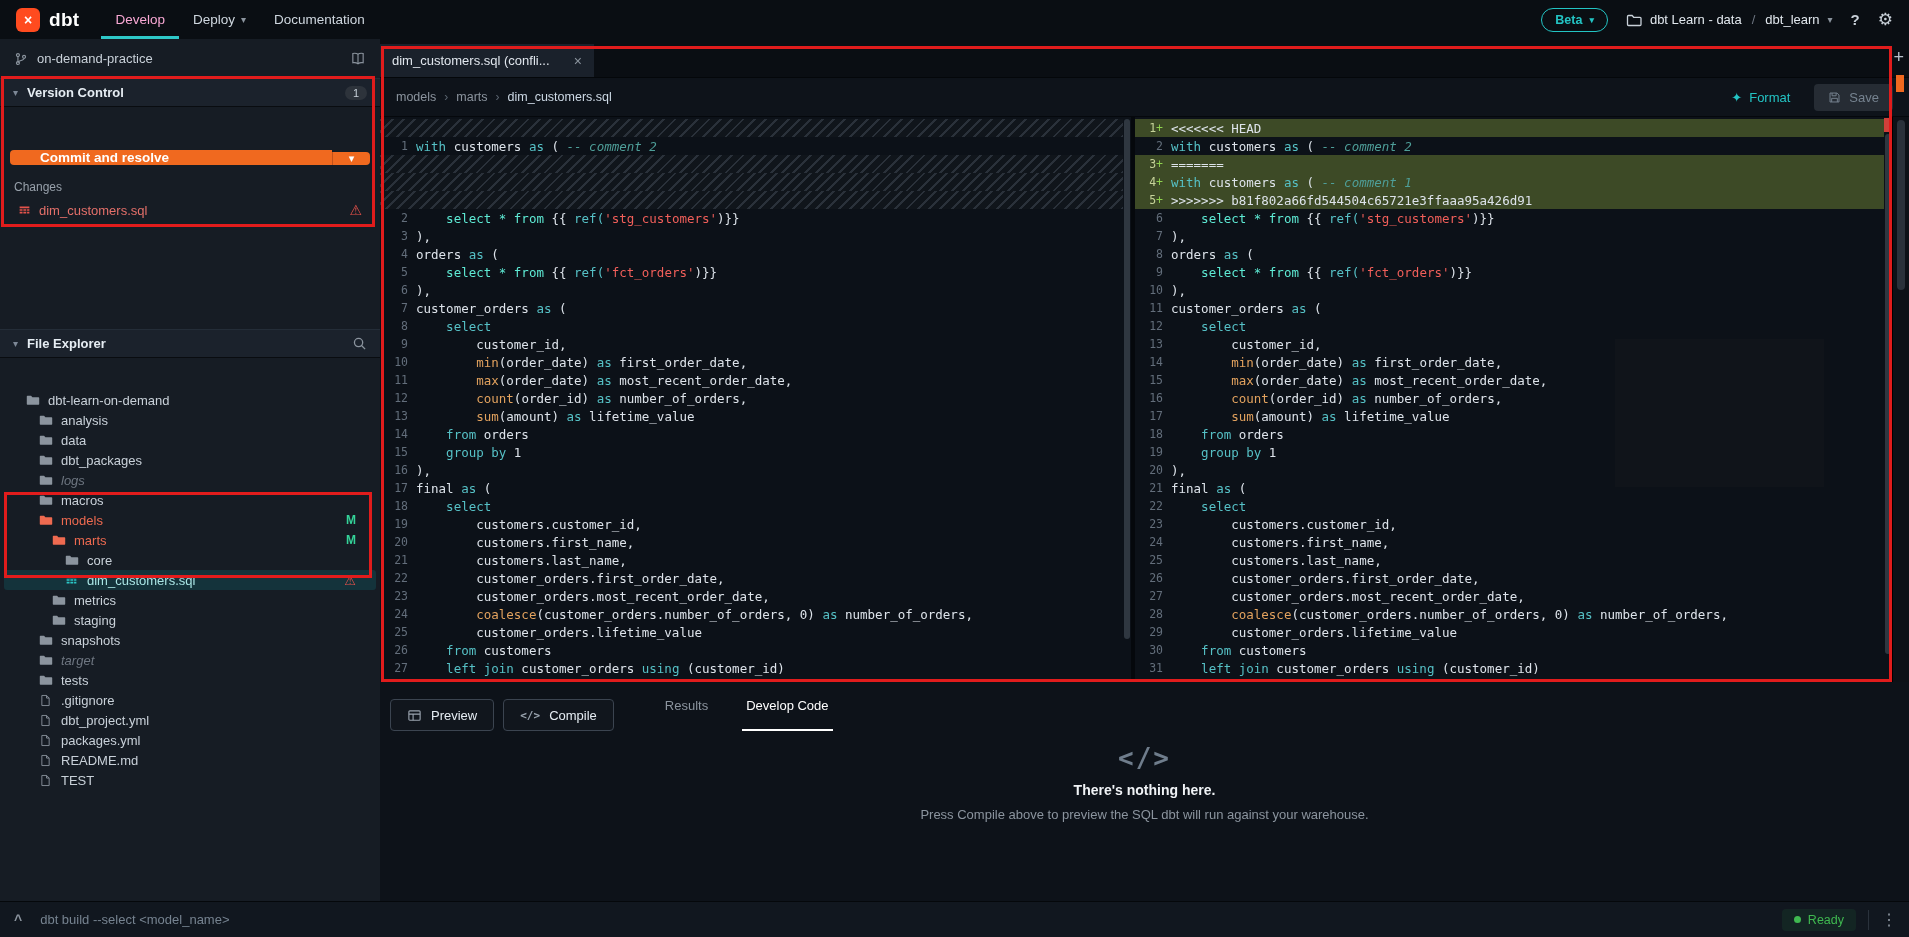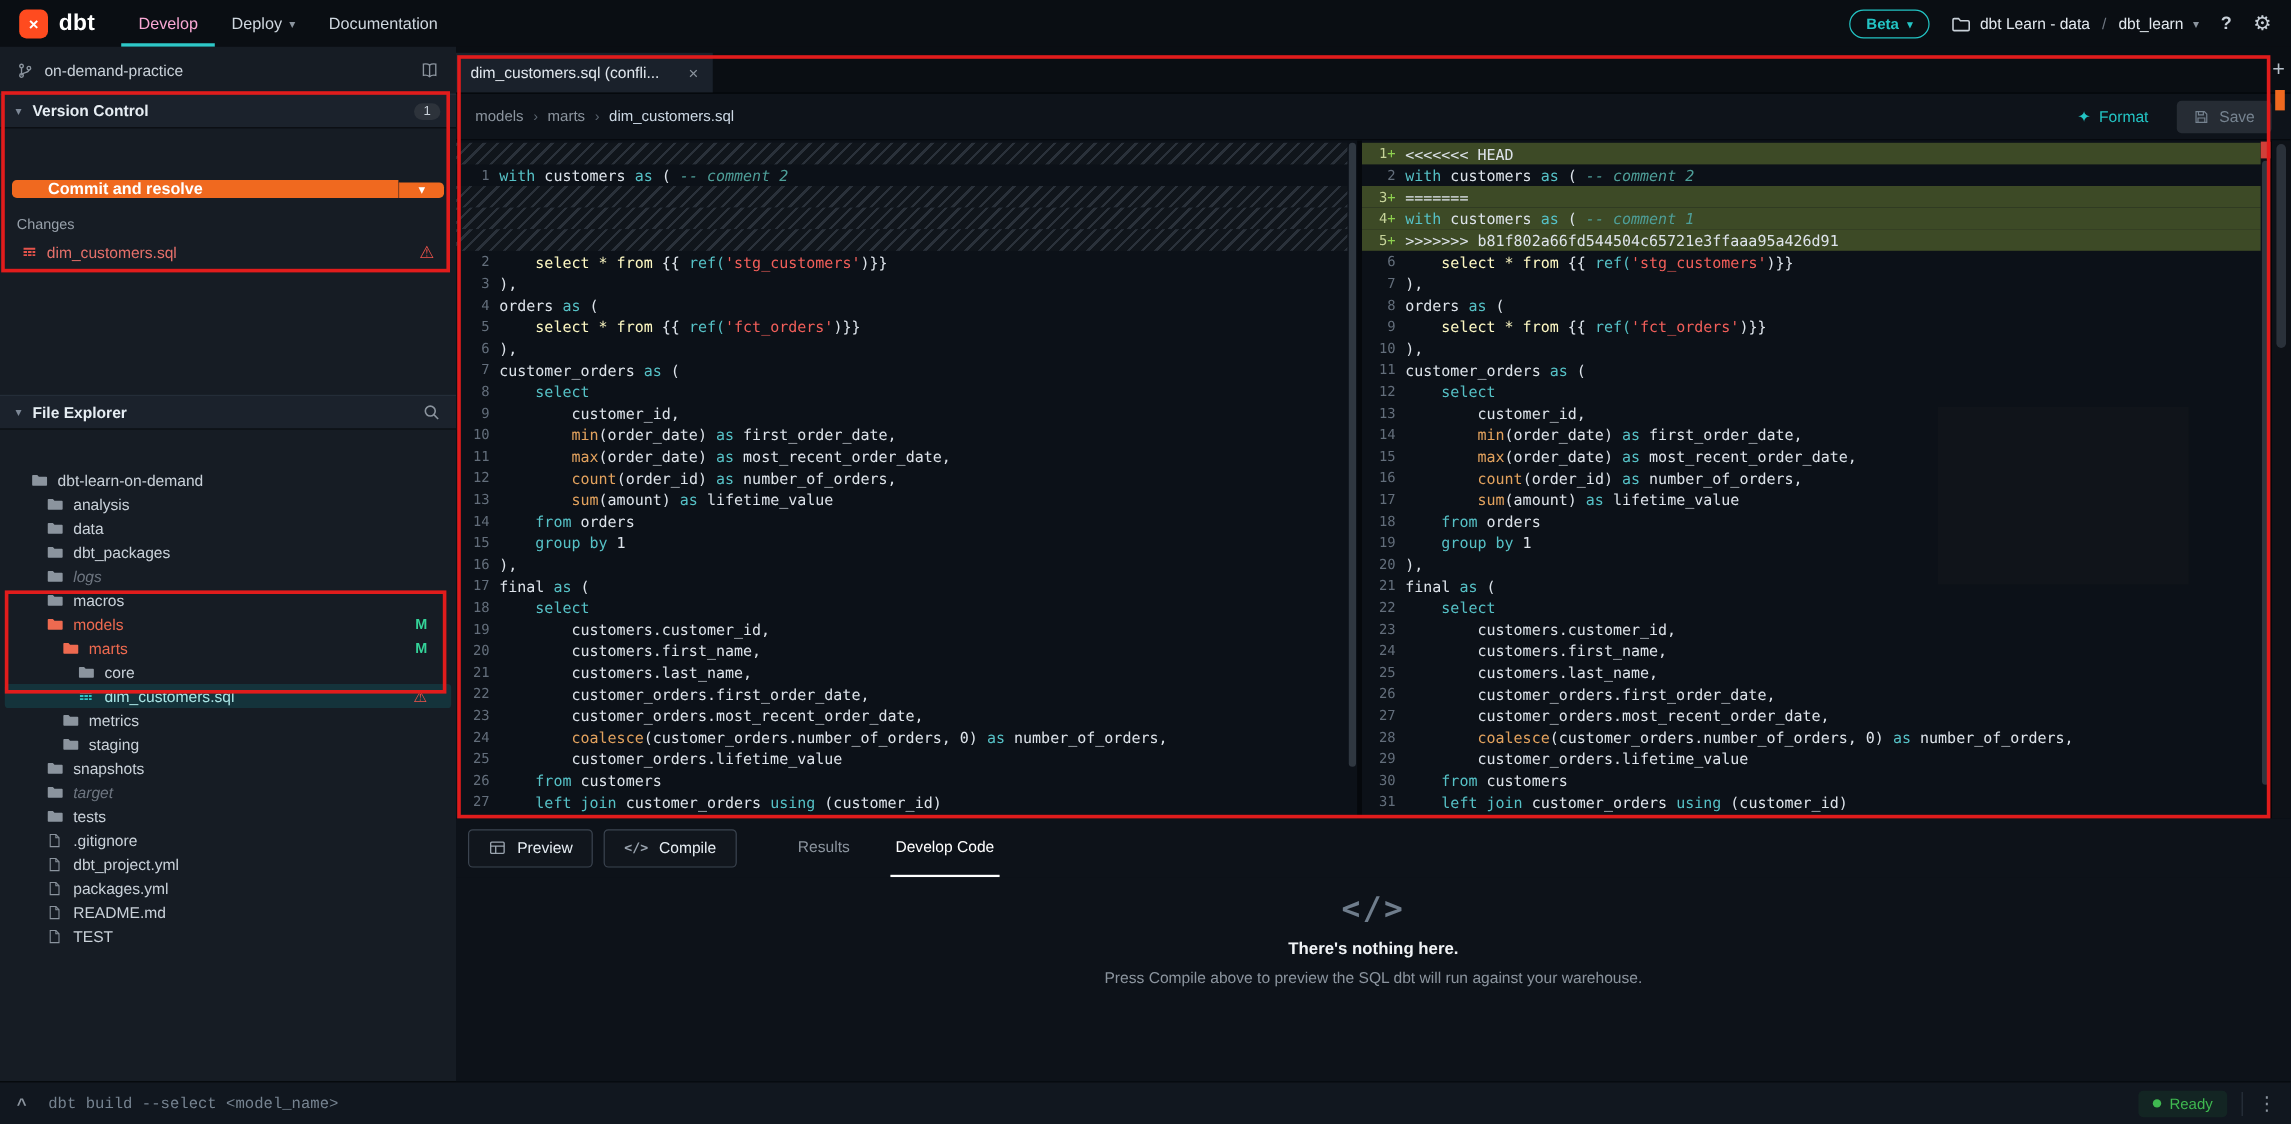--- a/index.html
+++ b/index.html
@@ -101,45 +101,45 @@
   .gut .plus { color:#8fd14f; }
   .ctext { flex:1; }
   .crow.green { background:#3d4a26; }
   .crow.green .gut { color:#c6d39a; }
   .crow.hatch { background:repeating-linear-gradient(135deg,#2a313a 0 2px,#10151b 2px 8px); }
   .tok-k { color:#56c1c6; }
   .tok-f { color:#e2a25e; }
   .tok-s { color:#f25f5a; }
   .tok-c { color:#4e9e98; font-style:italic; }
   .tok-t { color:#dde3ea; }
-  .tok-r { color:#fef9c3; }
+  .tok-r { color:#5eead4; }
   .dark-box { position:absolute; left:480px; top:222px; width:209px; height:148px; background:#10141a; z-index:3; }
 
   
-  .panel-toolbar { height:49px; flex:none; background:#0d1219; display:flex; align-items:center; padding-left:10px; }
+  .panel-toolbar { height:49px; flex:none; background:#0d1219; display:flex; align-items:flex-end; padding-left:10px; }
   .pbtn { height:32px; display:flex; align-items:center; gap:9px; border:1px solid #3b4450; border-radius:4px;
     background:#11161d; color:#e6edf3; font-size:13px; padding:0 16px; margin-right:9px; cursor:pointer; }
   .pbtn .ic { color:#9aa4af; display:flex; align-items:center; }
   .pbtn .ic-mono { font-family:"DejaVu Sans Mono",monospace; font-size:11px; color:#9aa4af; font-weight:700; }
   .ptabs { display:flex; height:100%; margin-left:38px; }
   .ptab { display:flex; align-items:center; padding:0 4px; margin-right:30px; font-size:13px;
     color:#8b949e; border-bottom:2px solid transparent; cursor:pointer; }
   .ptab.active { color:#fff; border-color:#fff; }
   .panel-empty { flex:1; background:#0d1219; display:flex; flex-direction:column; align-items:center;
     padding-top:12px; gap:9px; }
   .code-glyph { font-family:"DejaVu Sans Mono",monospace; font-size:26px; font-weight:700;
     color:#6f7d8c; letter-spacing:2px; }
   .empty-title { color:#f0f3f6; font-size:14px; font-weight:700; }
   .empty-hint { color:#8b949e; font-size:13px; }
 
   
   .cmdbar { height:36px; flex:none; background:#11171f; border-top:1px solid #05080b;
     display:flex; align-items:center; }
   .cmd-chev { color:#8b949e; font-size:14px; font-weight:700; margin:0 18px 0 14px; cursor:pointer; }
-  .cmd-input { flex:1; background:transparent; border:none; outline:none; color:#adbac7; font-size:13px;font-family:Liberation Mono, monospace; }
+  .cmd-input { flex:1; background:transparent; border:none; outline:none; color:#adbac7; font-size:13px; }
   .cmd-input::placeholder { color:#768390; }
   .ready-pill { display:flex; align-items:center; gap:7px; background:rgba(52,208,88,0.08);
     border-radius:4px; padding:4px 12px; margin-right:12px; }
   .ready-dot { width:7px; height:7px; border-radius:50%; background:#3fb950; }
   .ready-label { color:#3fb950; font-size:12.5px; }
   .vdiv { width:1px; height:20px; background:#2a323c; margin-right:12px; }
   .kebab { color:#8b949e; font-size:16px; margin-right:12px; cursor:pointer; }
 
   
   .ann { position:absolute; border:3px solid #e11c1c; z-index:20; pointer-events:none; }

